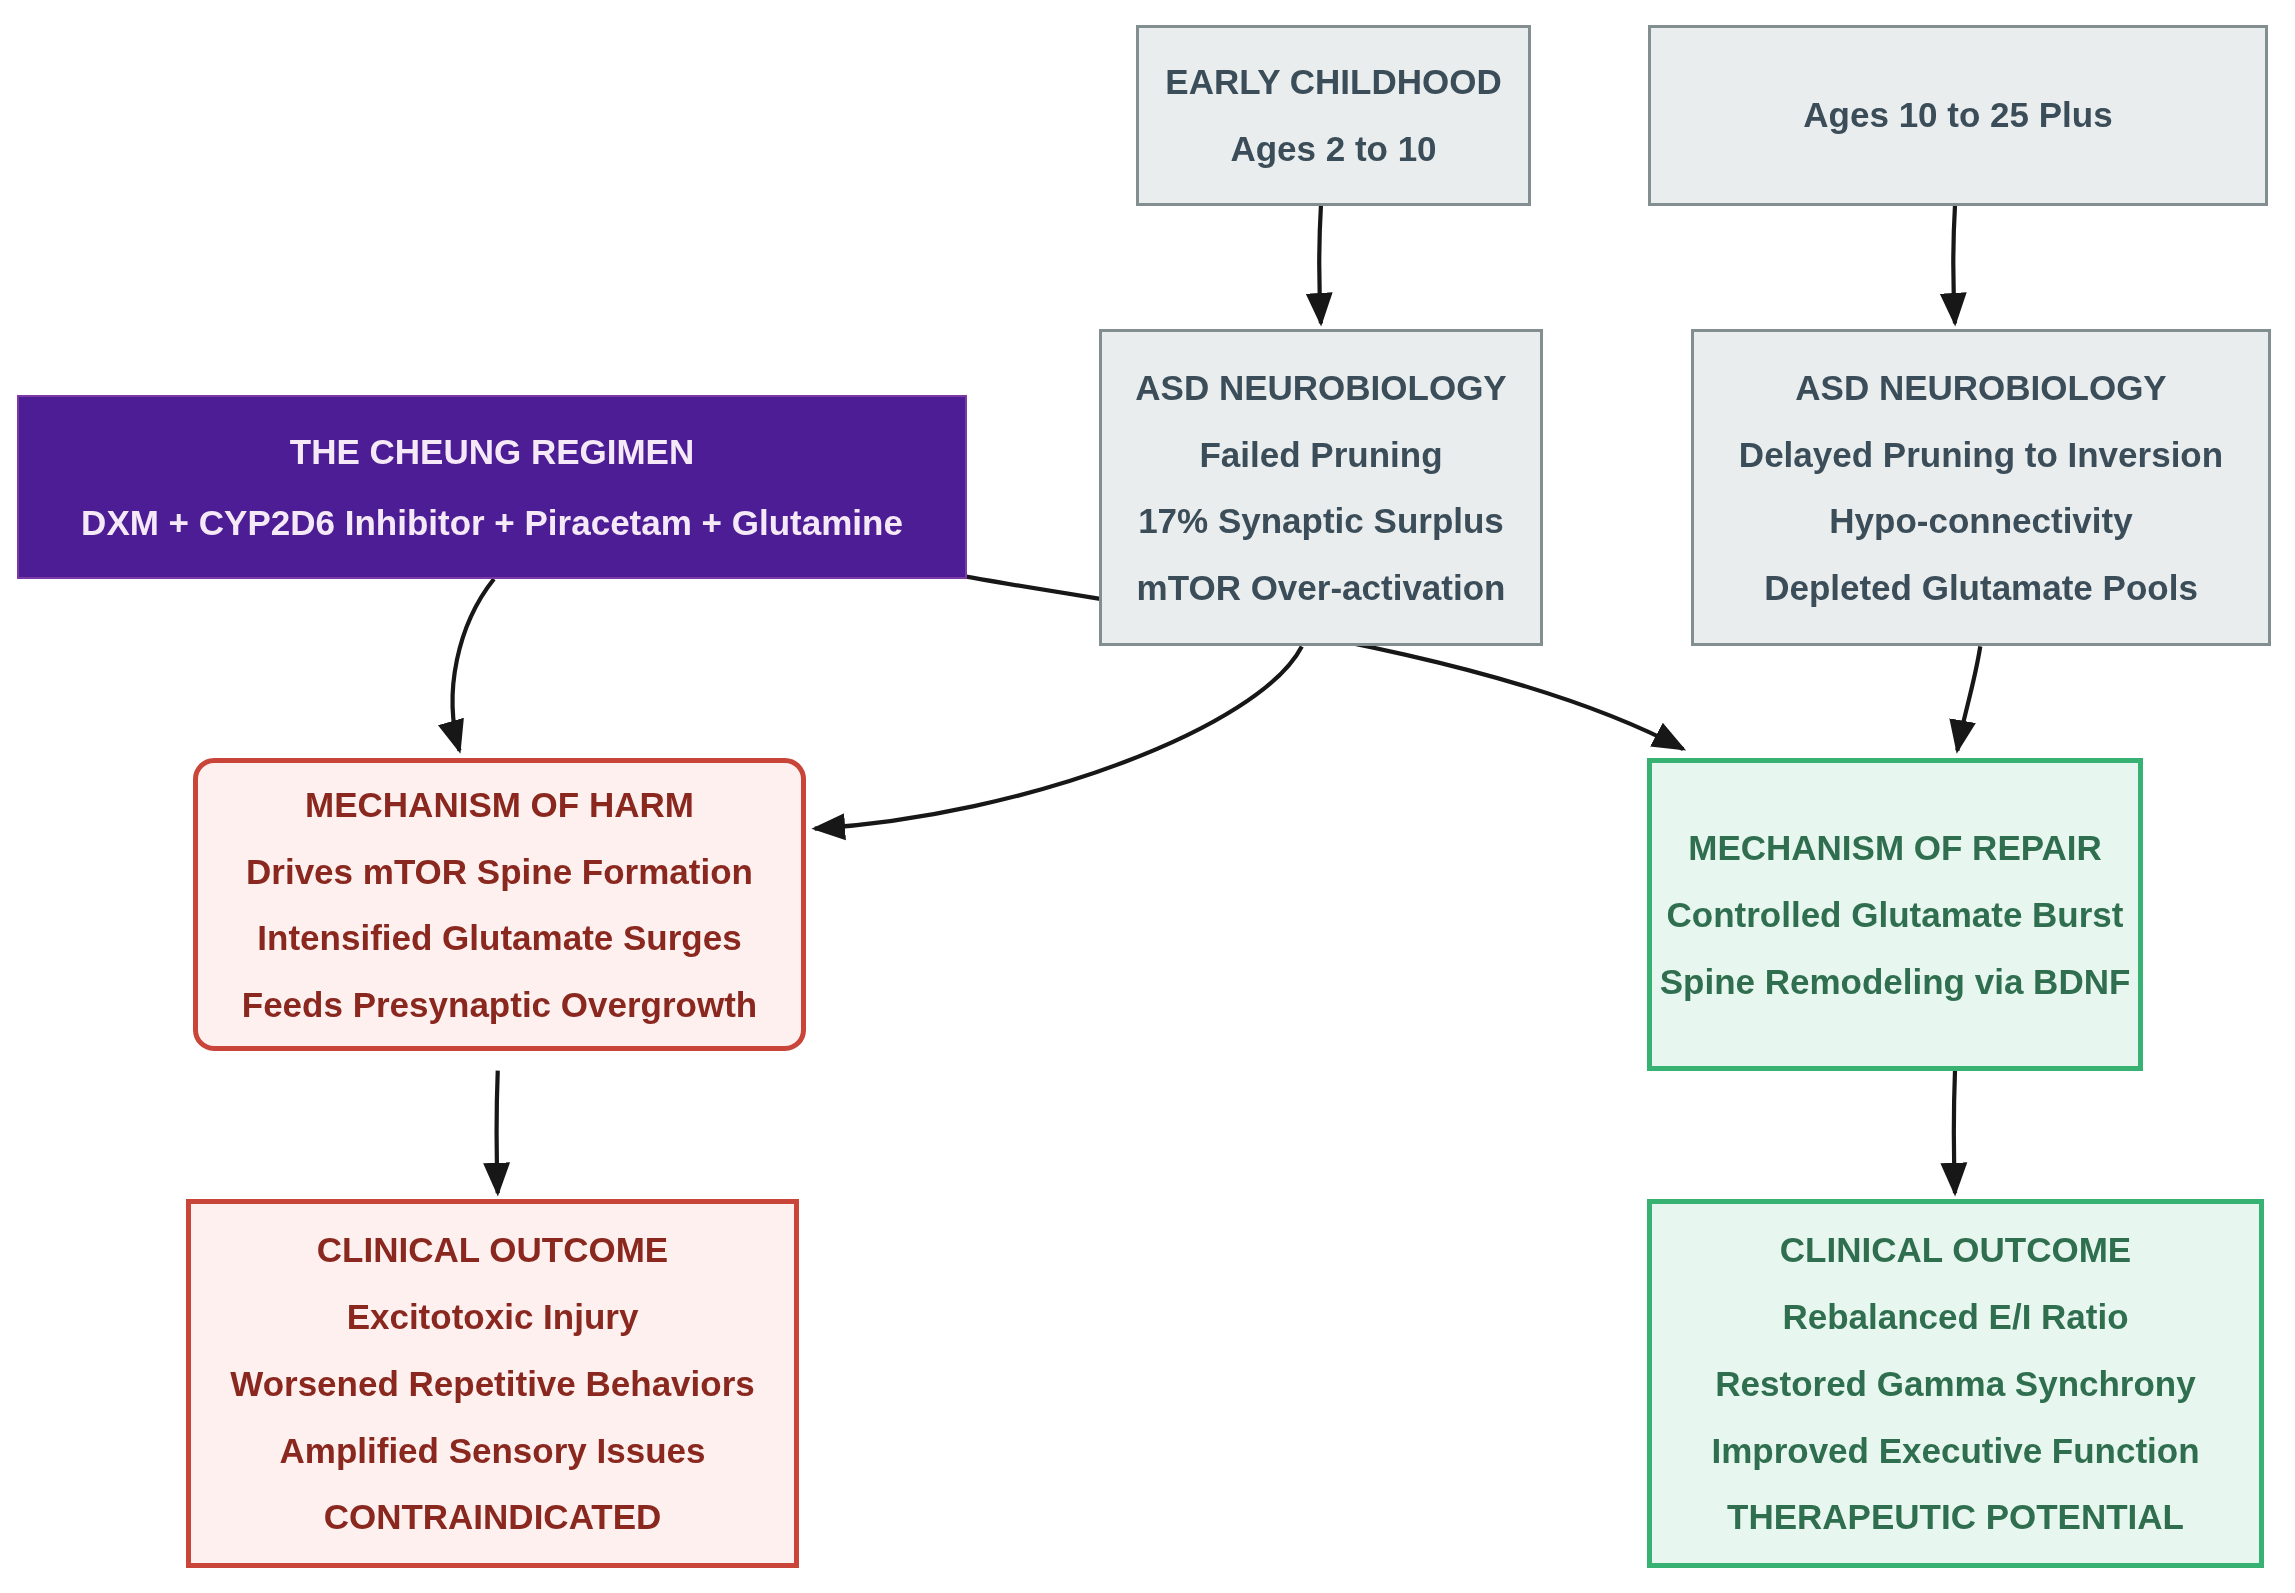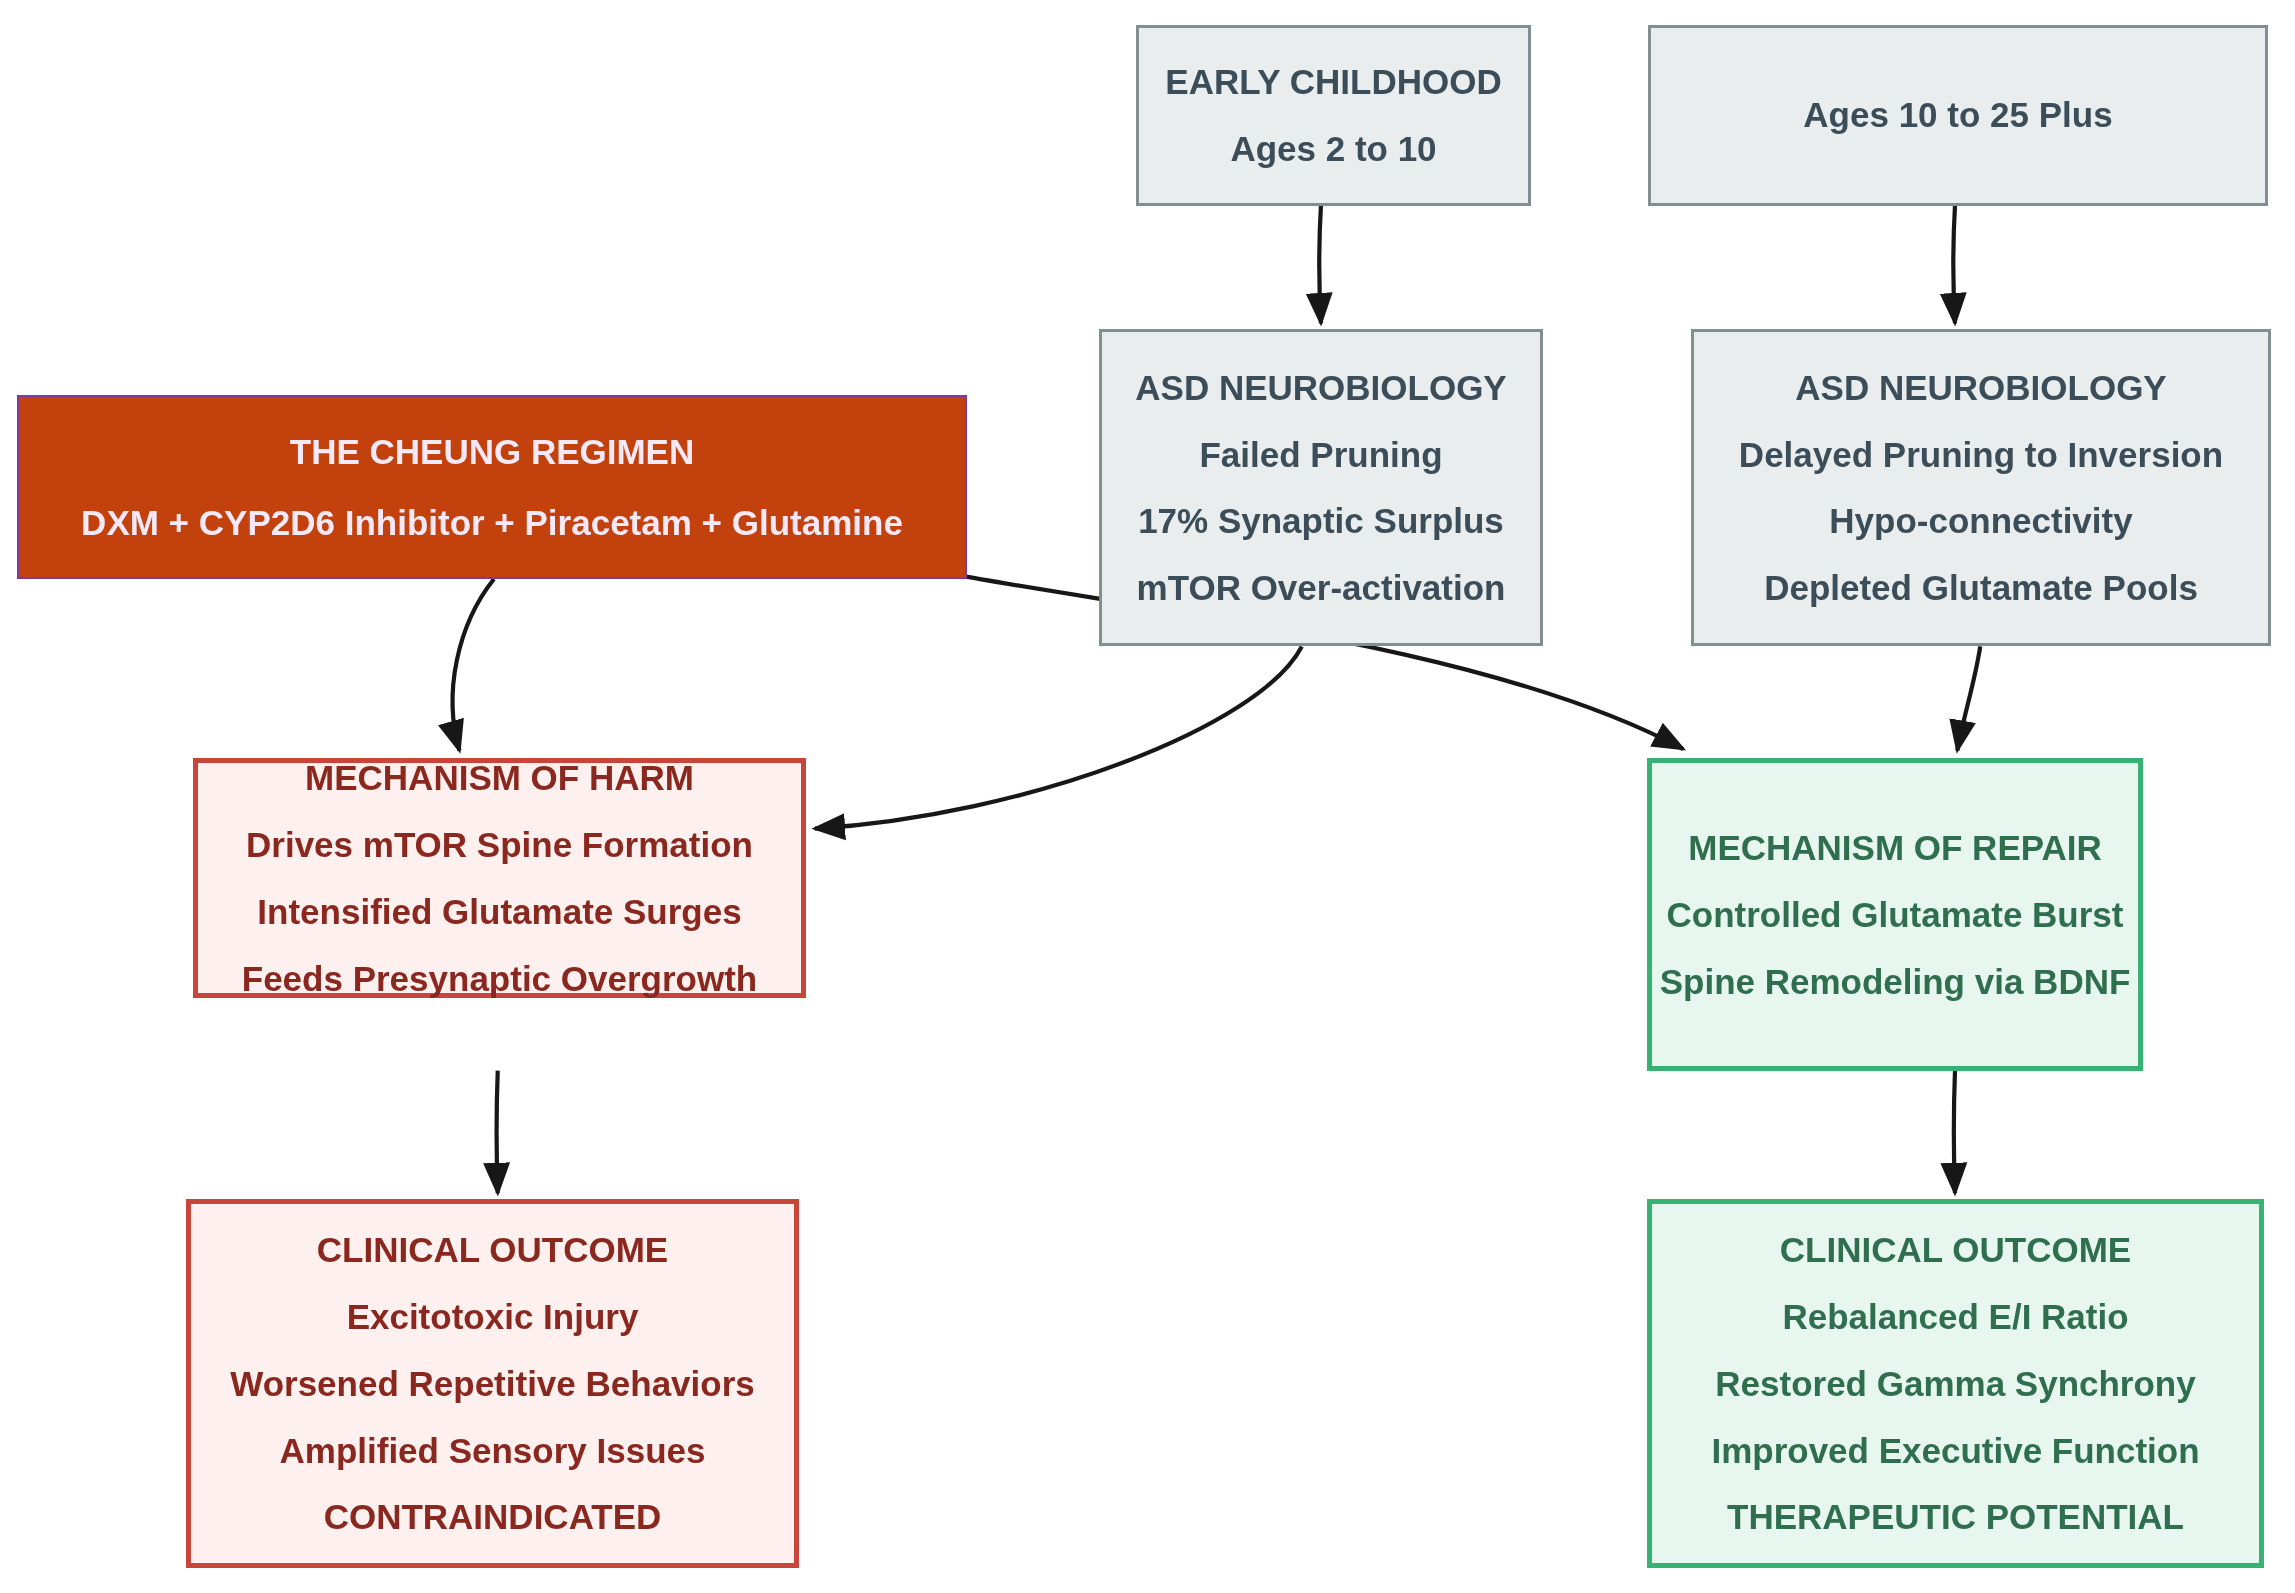--- a/index.html
+++ b/index.html
@@ -39,21 +39,21 @@
     font-weight: 600;
     line-height: 1.12;
     white-space: nowrap;
   }
   .node-gray {
     background: #e9edee;
     border: 3.1px solid #838e90;
     color: #3b4d58;
   }
   .node-purple {
-    background: #c2410c;
+    background: #4c1d95;
     border: 2.3px solid #7d3aa5;
     color: #f6e9f7;
   }
   .node-red {
     background: #fdf0ee;
     border: 5.4px solid #c9453a;
     color: #8a281f;
   }
   .node-green {
     background: #e7f6ee;
@@ -103,21 +103,21 @@
     <div class="line">mTOR Over-activation</div>
   </div>
 
   <div class="node node-gray" style="left:1691px; top:329px; width:580px; height:317px;">
     <div class="line">ASD NEUROBIOLOGY</div>
     <div class="line">Delayed Pruning to Inversion</div>
     <div class="line">Hypo-connectivity</div>
     <div class="line">Depleted Glutamate Pools</div>
   </div>
 
-  <div class="node node-red" style="left:193px; top:758px; width:613px; height:240px;">
+  <div class="node node-red" style="left:193px; top:758px; width:613px; height:293px;border-radius:21px;">
     <div class="line">MECHANISM OF HARM</div>
     <div class="line">Drives mTOR Spine Formation</div>
     <div class="line">Intensified Glutamate Surges</div>
     <div class="line">Feeds Presynaptic Overgrowth</div>
   </div>
 
   <div class="node node-green" style="left:1647px; top:758px; width:496px; height:313px;">
     <div class="line">MECHANISM OF REPAIR</div>
     <div class="line">Controlled Glutamate Burst</div>
     <div class="line">Spine Remodeling via BDNF</div>

